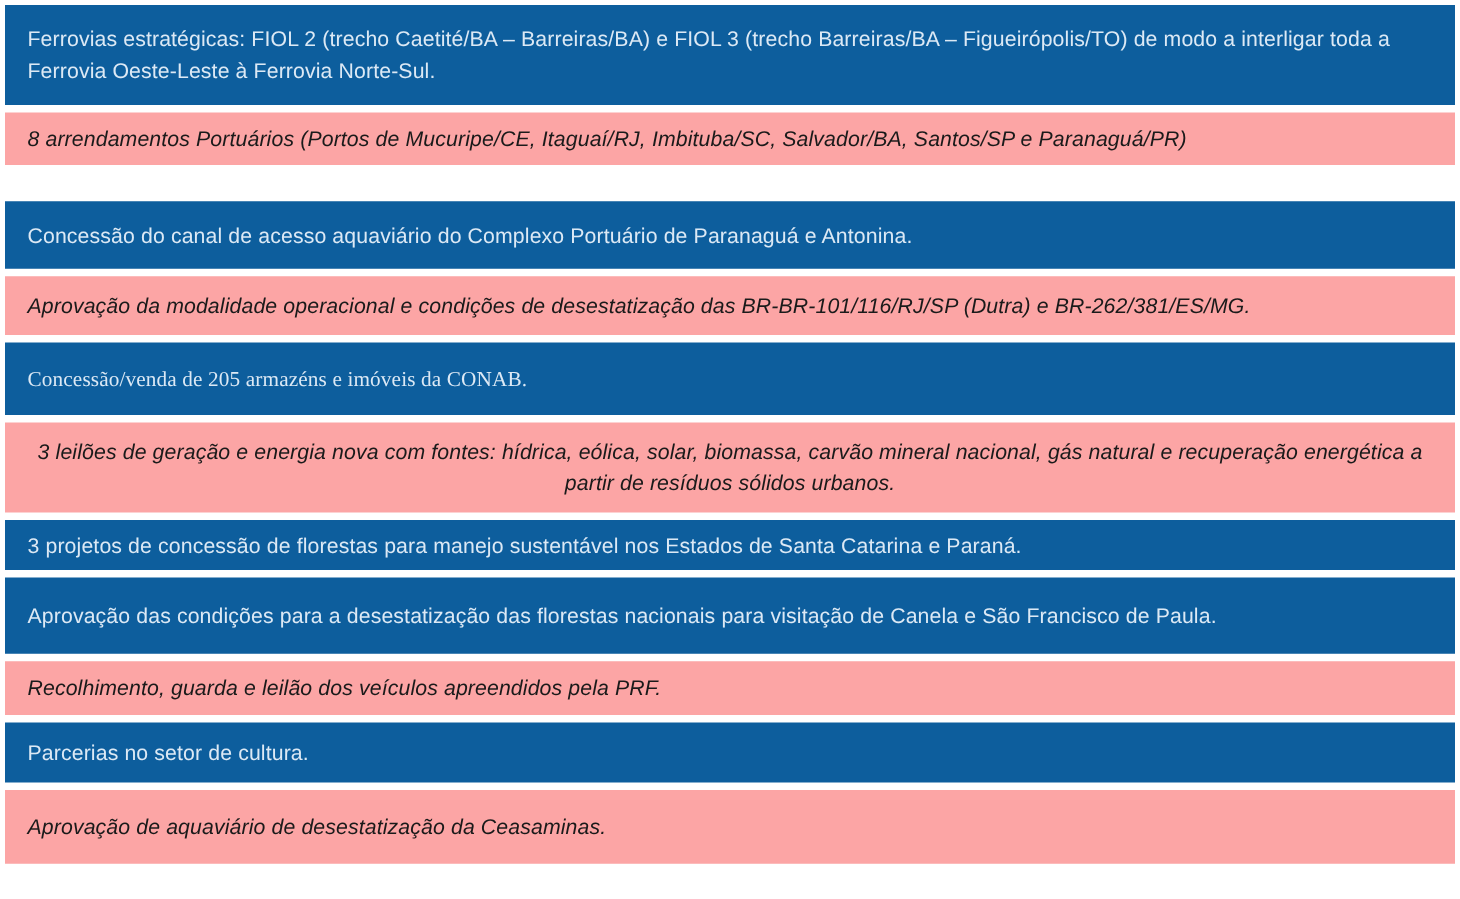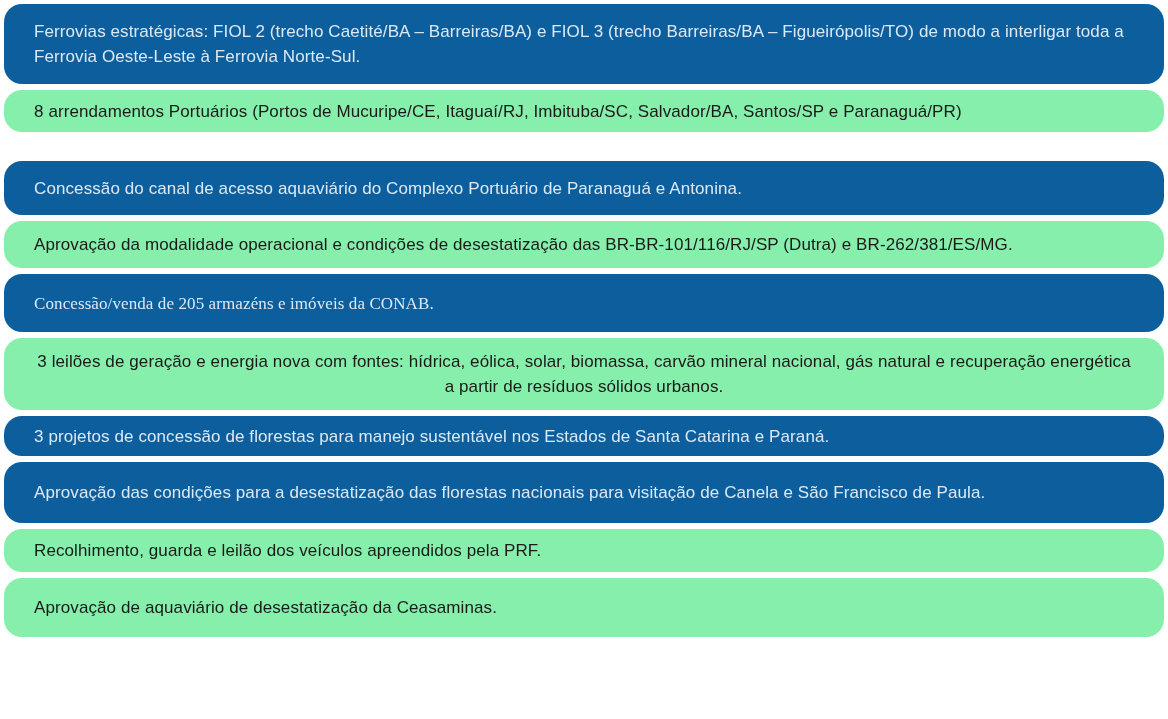--- a/index.html
+++ b/index.html
@@ -14,30 +14,30 @@
     width: 1168px;
     height: 719px;
     padding: 4px 4px 0 4px;
     display: flex;
     flex-direction: column;
     gap: 6px;
     background: #ffffff;
   }
   .bar {
     width: 1160px;
-    border-radius: 18px;
+    border-radius: 0;
     display: flex;
     align-items: center;
-    padding: 4px 30px;
+    padding: 4px 18px;
     font-size: 17px;
     line-height: 25px;
     letter-spacing: 0.1px;
   }
   .bar[data-variant="dark"]  { background: #0D5E9D; color: #DCE9F5; }
-  .bar[data-variant="light"] { background: #86efac; color: #1A1A1A; }
+  .bar[data-variant="light"] { background: #fca5a5; color: #1A1A1A; font-style: italic; }
   .r1  { min-height: 80px; }
   .r2  { min-height: 42px; }
   .r3  { min-height: 54px; margin-top: 23px; }
   .r4  { min-height: 47px; }
   .r5  { min-height: 58px; font-family: Liberation Serif, serif; }
   .r6  { min-height: 72px; text-align: center; }
   .r7  { min-height: 40px; text-align: right; }
   .r8  { min-height: 39px; }
   .r9  { min-height: 61px; }
   .r10 { min-height: 43px; }
@@ -50,14 +50,15 @@
 <div class="slide">
   <div class="bar r1" data-variant="dark">Ferrovias estratégicas: FIOL 2 (trecho Caetité/BA – Barreiras/BA) e FIOL 3 (trecho Barreiras/BA – Figueirópolis/TO) de modo a interligar toda a Ferrovia Oeste-Leste à Ferrovia Norte-Sul.</div>
   <div class="bar r2" data-variant="light">8 arrendamentos Portuários (Portos de Mucuripe/CE, Itaguaí/RJ, Imbituba/SC,  Salvador/BA, Santos/SP e Paranaguá/PR)</div>
   <div class="bar r3" data-variant="dark">Concessão do canal de acesso aquaviário do Complexo Portuário de Paranaguá e Antonina.</div>
   <div class="bar r4" data-variant="light">Aprovação da modalidade operacional e condições de desestatização das BR-BR-101/116/RJ/SP (Dutra) e BR-262/381/ES/MG.</div>
   <div class="bar r5" data-variant="dark">Concessão/venda de 205 armazéns e imóveis da CONAB.</div>
   <div class="bar r6" data-variant="light">3 leilões de geração e energia nova com fontes: hídrica, eólica, solar, biomassa, carvão mineral nacional, gás natural e recuperação energética a partir de resíduos sólidos urbanos.</div>
   <div class="bar r7" data-variant="dark">3 projetos de concessão de florestas para manejo sustentável nos Estados de Santa Catarina e Paraná.</div>
   <div class="bar r9" data-variant="dark">Aprovação das condições para a desestatização das florestas nacionais para visitação de Canela e São Francisco de Paula.</div>
   <div class="bar r10" data-variant="light">Recolhimento, guarda e leilão dos veículos apreendidos pela PRF.</div>
+  <div class="bar r11" data-variant="dark">Parcerias no setor de cultura.</div>
   <div class="bar r12" data-variant="light">Aprovação de aquaviário de desestatização da Ceasaminas.</div>
 </div>
 
 </body></html>

